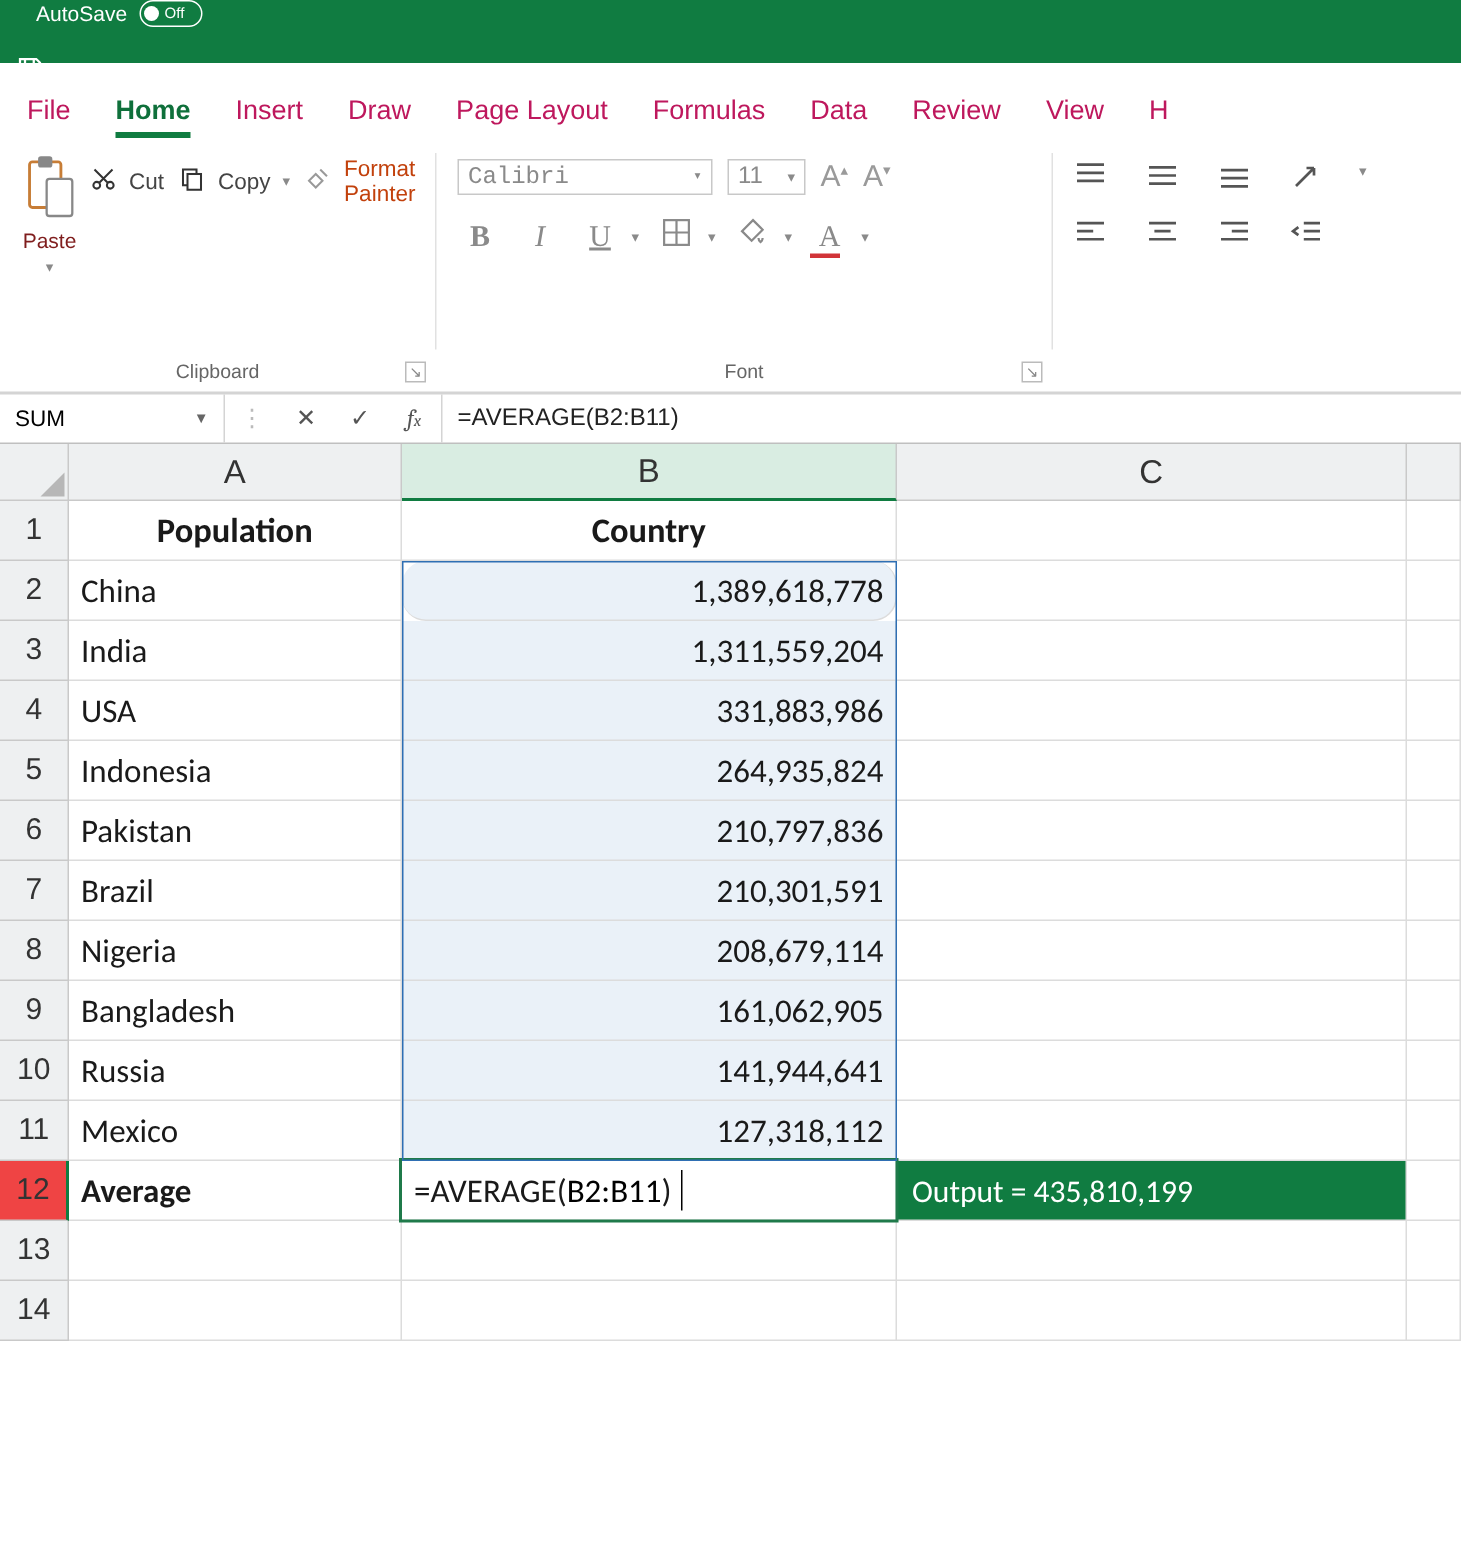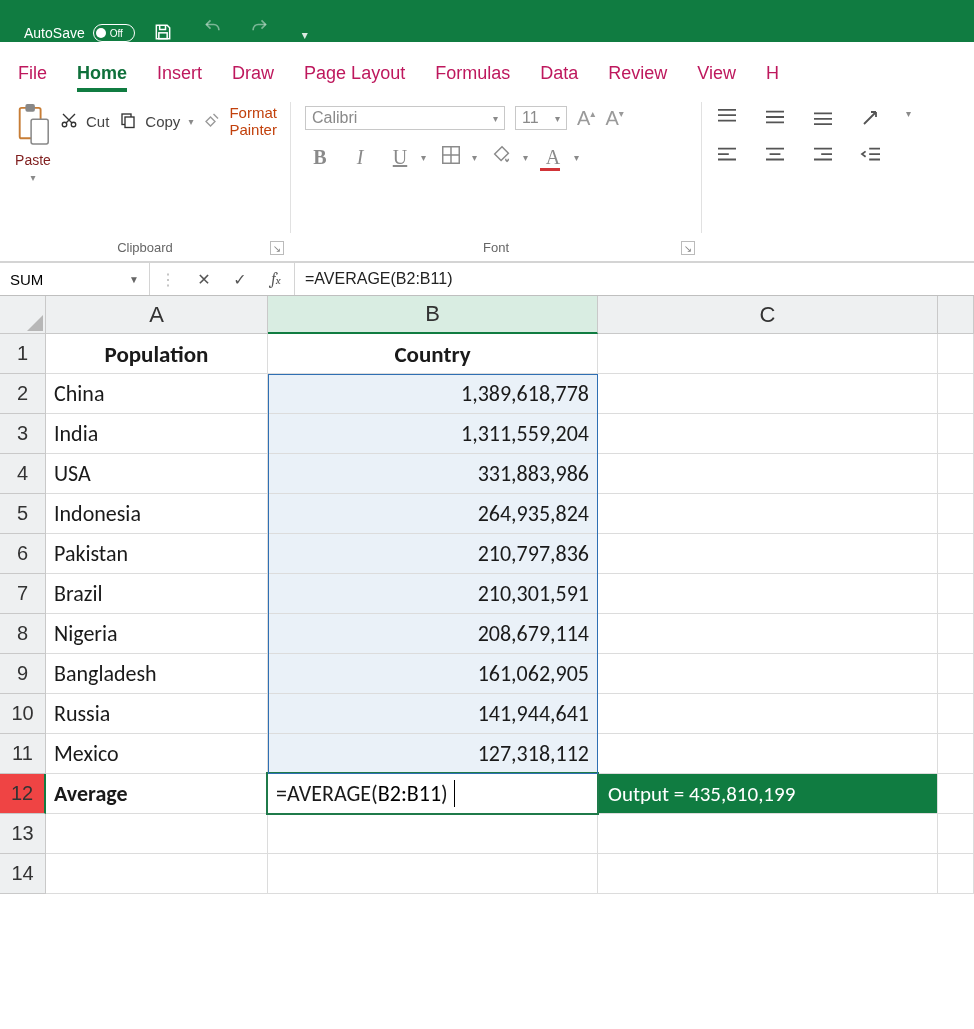--- a/index.html
+++ b/index.html
@@ -8,24 +8,25 @@
     font-size: 14px;
     background: #fff;
     width: 974px;
     overflow: hidden;
   }
   
   .titlebar {
     background: #107c41;
     height: 42px;
     display: flex;
-    align-items: flex-end;
+    align-items: flex-start;
     color: #fff;
     padding: 0 10px;
     gap: 18px;
+    flex-direction: column;
   }
   .autosave { display: flex; align-items: center; gap: 8px; font-size: 14px; margin-left: 14px;}
   .toggle {
     width: 42px; height: 18px; border: 1.5px solid #fff; border-radius: 12px;
     display: flex; align-items: center; padding: 0 2px; gap:4px;
   }
   .toggle .knob { width: 10px; height: 10px; border-radius: 50%; background:#fff; }
   .toggle .off { font-size: 10px; color:#fff; }
   .title-icon { color: rgba(255,255,255,0.85); font-size: 18px; width: 28px; text-align:center; }
   .title-icon.dim { color: rgba(255,255,255,0.35); }
@@ -46,21 +47,21 @@
   .paste-block { display:flex; flex-direction:column; align-items:center; gap:4px; color:#444; width:60px;}
   .paste-block .clip-icon svg{display:block;}
   .paste-label { font-size:14px; color:#7f1d1d;}
   .clip-actions { display:flex; gap:10px; padding-top:2px;}
   .clip-action { display:flex; align-items:center; gap:8px; color:#444; font-size:15px;}
   .clip-action.disabled{ color:#c2410c;}
   .launcher { position:absolute; right:6px; bottom:6px; font-size:10px; color:#888; border:1px solid #bbb; width:14px; height:14px; display:flex; align-items:center; justify-content:center;}
   .font-group-body { display:flex; flex-direction:column; gap:14px; padding-top:4px;}
   .font-row { display:flex; align-items:center; gap:10px;}
   .combo { border:1px solid #c8c8c8; background:#fff; display:flex; align-items:center; padding:2px 6px; color:#8a8a8a; font-size:16px;}
-  .combo.name { width:200px; justify-content:space-between;}
+  .combo.name { width:170px; justify-content:space-between;font-family:Liberation Mono, monospace;}
   .combo.size { width:52px; justify-content:space-between;}
   .ainc { color:#9a9a9a; font-size:20px;}
   .fbtn { color:#8a8a8a; font-size:20px; width:30px; text-align:center; font-family: "Times New Roman", serif;}
   .fbtn.bold{font-weight:700;}
   .fbtn.ital{font-style:italic;}
   .fbtn.under{text-decoration:underline;}
   .mini-dd{font-size:10px;color:#8a8a8a;margin-left:-4px;}
   .align-group-body { display:flex; flex-direction:column; gap:18px; padding-top:6px;}
   .align-row { display:flex; gap:26px; color:#555;}
   .align-icon svg{display:block;}
@@ -315,21 +316,21 @@
   <div class="colhdr"></div>
 
   <div class="rowhdr">1</div>
   <div class="cell hdr">Population</div>
   <div class="cell hdr">Country</div>
   <div class="cell"></div>
   <div class="cell"></div>
 
   <div class="rowhdr">2</div>
   <div class="cell">China</div>
-  <div class="cell num sel-range" style="position:relative;">1,389,618,778</div>
+  <div class="cell num sel-range" style="position:relative;border-radius:16px;">1,389,618,778</div>
   <div class="cell"></div>
   <div class="cell"></div>
 
   <div class="rowhdr">3</div>
   <div class="cell">India</div>
   <div class="cell num sel-range">1,311,559,204</div>
   <div class="cell"></div>
   <div class="cell"></div>
 
   <div class="rowhdr">4</div>

